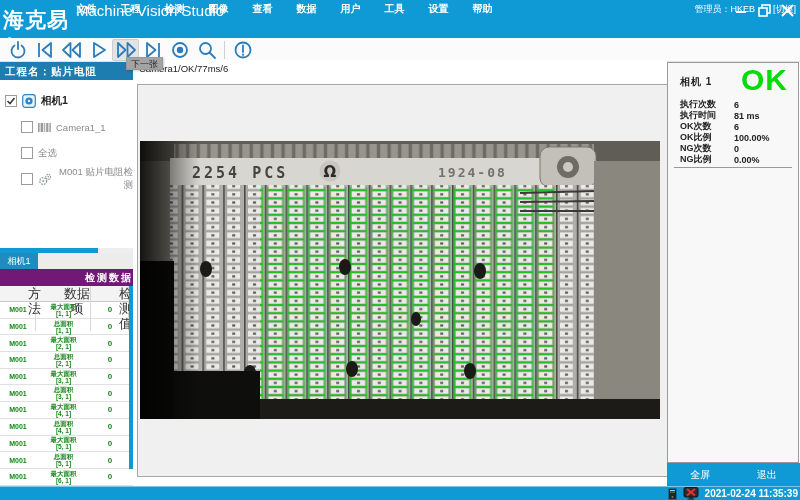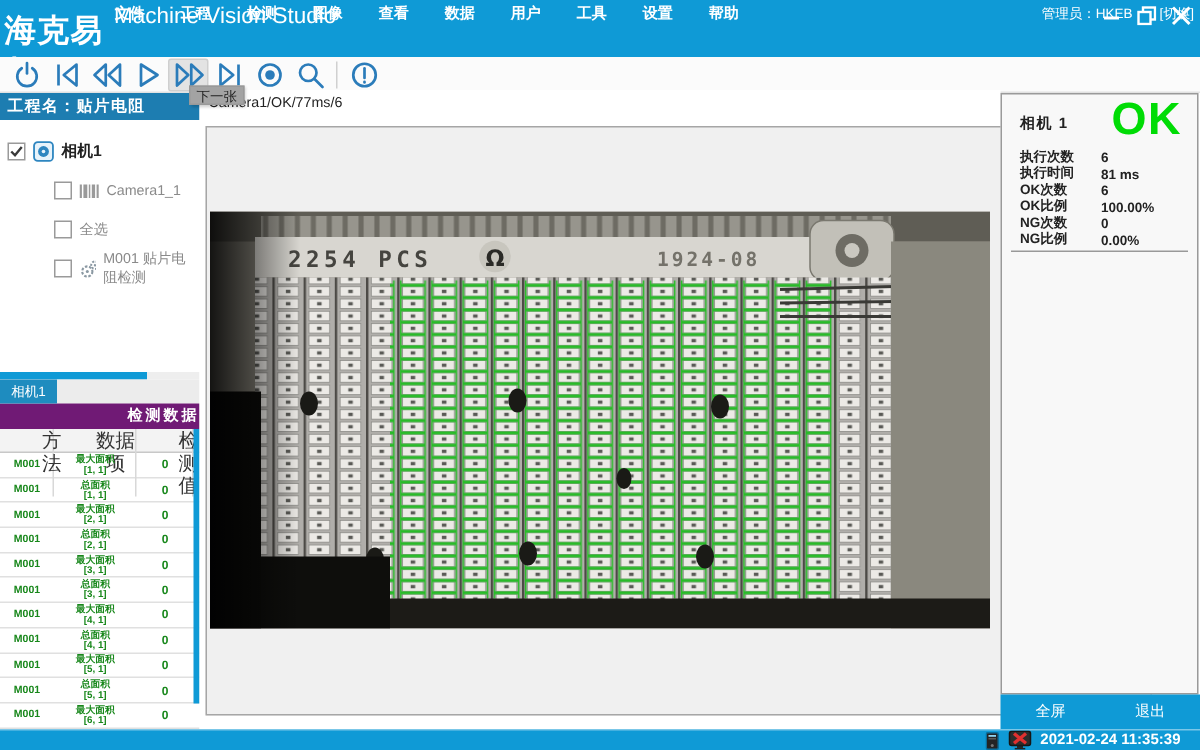--- a/index.html
+++ b/index.html
@@ -22,21 +22,21 @@
   .toolbar { position:absolute; left:0; top:38px; width:800px; height:24px; background:#fbfbfb; border-bottom:1px solid #e2e2e2; display:flex; align-items:center; padding-left:4px; }
   .tool-btn { width:27px; height:22px; display:flex; align-items:center; justify-content:center; cursor:pointer; border-radius:2px; }
   .tool-btn.active { background:#e3e3e3; border:1px solid #cfcfcf; }
   .tool-sep { width:1px; height:18px; background:#d0d0d0; margin:0 4px; }
   .tooltip { position:absolute; left:126px; top:57px; height:13px; line-height:12px; padding:0 4px; font-size:9px; color:#222; background:#a3a3a3; border:1px solid #999; z-index:60; box-shadow:1px 1px 2px rgba(0,0,0,.2); }
   
   .left-panel { position:absolute; left:0; top:62px; width:133px; height:424px; background:#fff; }
   .proj-header { height:18px; background:#1d7db1; color:#fff; font-size:10.5px; font-weight:bold; line-height:18px; padding-left:5px; letter-spacing:1px; }
   .tree { height:168px; background:#fff; padding-top:8px; }
   .tree-row { height:26px; display:flex; align-items:center; gap:5px; padding-left:5px; cursor:pointer; }
-  .tree-row.child { padding-left:36px; }
+  .tree-row.child { padding-left:21px;text-align:right; }
   .cbox { width:12px; height:12px; background:#fff; border:1px solid #9a9a9a; flex:none; display:flex; align-items:center; justify-content:center; cursor:pointer; }
   .tree-label-root { font-size:10.5px; font-weight:bold; color:#222; }
   .tree-label { font-size:9.5px; color:#8a8a8a; }
   .hscroll { height:5px; background:#eee; }
   .hscroll .thumb { width:98px; height:5px; background:#0f9ad6; }
   .tab-row { height:16px; background:#ececec; display:flex; }
   .cam-tab { width:38px; height:16px; background:#1e8cbf; color:#fff; font-size:9px; text-align:center; line-height:16px; cursor:pointer; }
   .data-header { height:17px; background:#701a75; color:#fff; font-size:10px; font-weight:bold; text-align:right; line-height:17px; letter-spacing:2px; }
   .dtable { position:relative; }
   .dhead { display:grid; grid-template-columns:36px 55px 38px; height:16px; background:#f3f3f3; border-bottom:1px solid #c8c8c8; }
@@ -56,21 +56,21 @@
   .cam-label { position:absolute; left:12px; top:12px; font-size:10px; font-weight:bold; color:#222; letter-spacing:1px; }
   .ok-status { position:absolute; right:10px; top:0px; font-size:30px; font-weight:bold; color:#00dc05; letter-spacing:1px; }
   .stats { position:absolute; left:0; top:36px; width:100%; }
   .stat { display:flex; height:11px; align-items:center; }
   .stat .lbl { width:66px; padding-left:12px; font-size:9px; font-weight:bold; color:#222; }
   .stat .val { font-size:9px; font-weight:bold; color:#222; }
   .divider { position:absolute; left:6px; top:104px; width:118px; height:1px; background:#999; }
   
   .right-buttons { position:absolute; left:667px; top:463px; width:133px; height:23px; background:#0f9ad6; display:flex; align-items:center; }
   .rbtn { flex:1; color:#fff; font-size:10px; text-align:center; cursor:pointer; line-height:23px; }
-  .statusbar { position:absolute; left:0; top:486px; width:800px; height:14px; background:#0f9ad6; border-top:1px solid rgba(255,255,255,.45); display:flex; align-items:center; justify-content:flex-end; gap:6px; padding-right:13px; }
+  .statusbar { position:absolute; left:0; top:486px; width:800px; height:14px; background:#0f9ad6; border-top:1px solid rgba(255,255,255,.45); display:flex; align-items:center; justify-content:flex-end; gap:6px; padding-right:2px; }
   .status-time { color:#fff; font-size:10px; font-weight:bold; }
   svg { display:block; }
 </style>
 </head>
 <body>
 
 <div class="window">
 
   <div class="titlebar"></div>
   <div class="menubar"></div>

